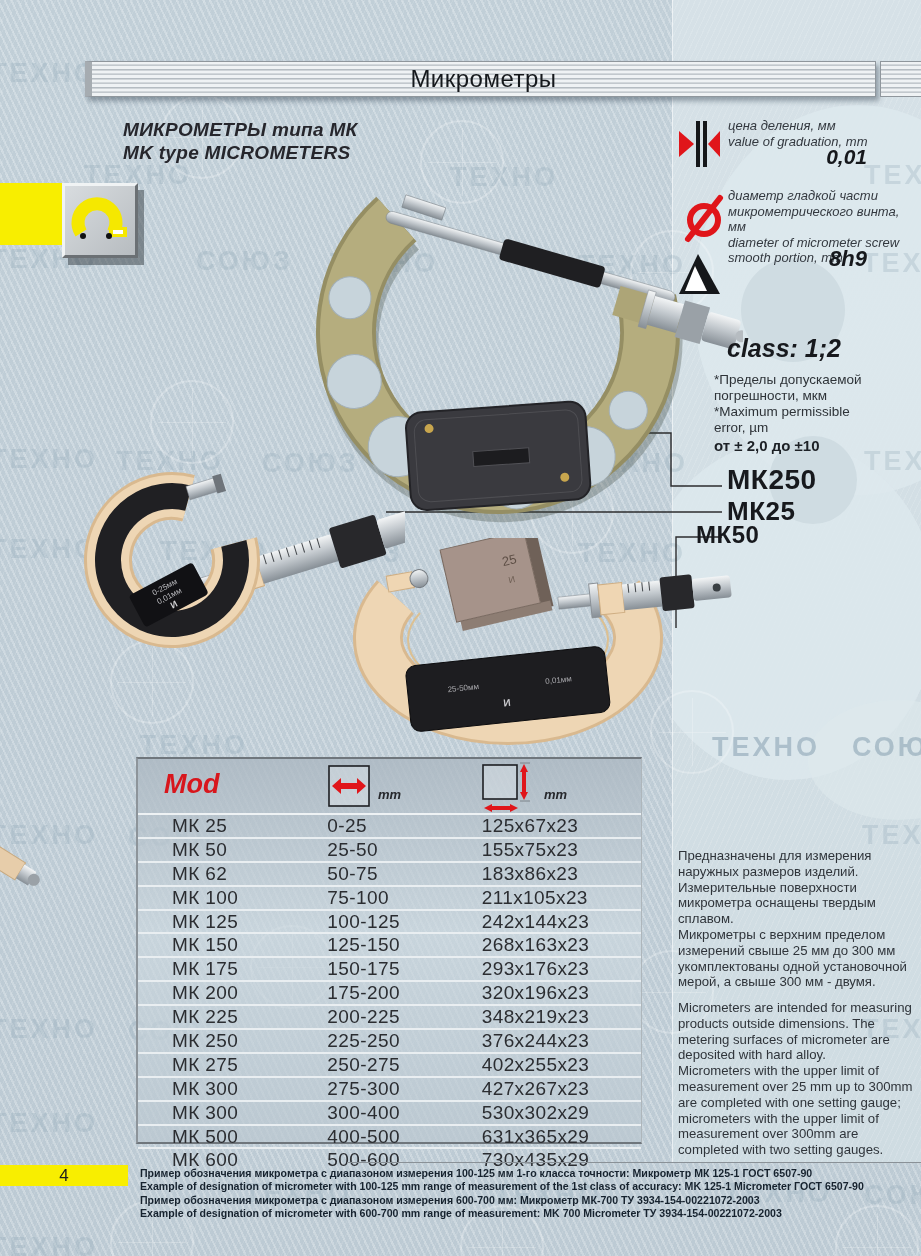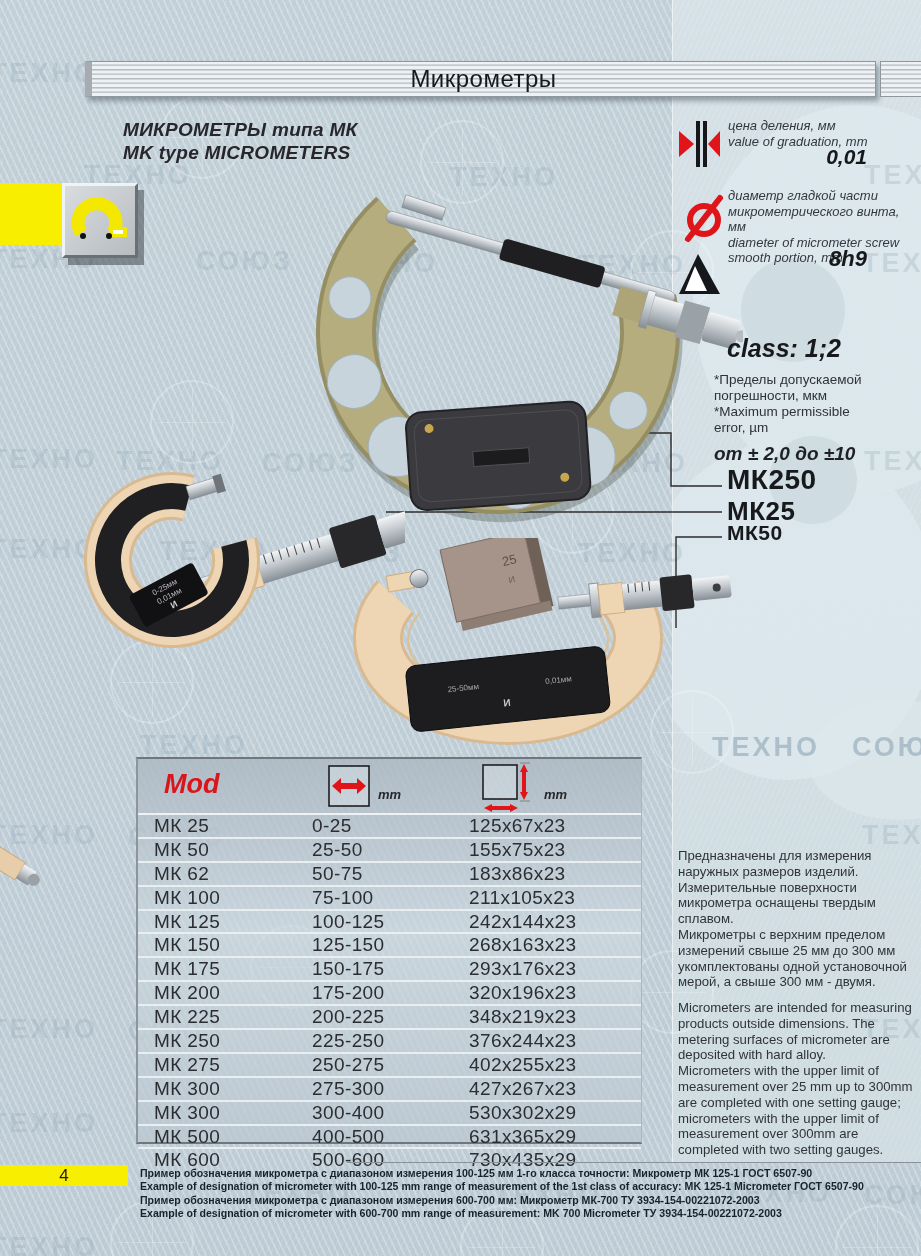--- a/index.html
+++ b/index.html
@@ -41,35 +41,35 @@
   .logo-btn{left:62px;top:183px;width:70px;height:69px;z-index:3;
     background:linear-gradient(135deg,#d8dcdf,#b7bcc0);
     border-top:3px solid #f0f3f4;border-left:3px solid #f0f3f4;
     border-right:3px solid #6b7074;border-bottom:3px solid #6b7074;
     box-shadow:6px 7px 0 rgba(52,60,66,.50);}
   
   .spec-text{font-size:13px;font-style:italic;color:#33383f;line-height:15.5px;}
   .spec-val{font-weight:bold;font-style:italic;color:#16181c;}
   .class-label{left:727px;top:334px;z-index:3;font-size:25px;font-weight:bold;font-style:italic;color:#17191d;}
   .err{left:714px;top:372px;width:160px;z-index:3;font-size:13.5px;color:#2e3338;line-height:16px;}
-  .err .rng{font-weight:bold;font-style:italic;font-size:19px;margin-top:10px;color:#1d2126;}
+  .err .rng{font-weight:bold;font-size:15px;margin-top:2px;color:#1d2126;}
   .model{z-index:3;font-size:28px;font-weight:bold;color:#17191d;letter-spacing:.5px;}
   
   .spec-table{left:136px;top:757px;width:503px;height:383px;z-index:3;
     background:linear-gradient(180deg,rgba(170,182,192,.78),rgba(205,217,224,.66) 45%,rgba(186,199,208,.72));
     border-top:2px solid #6f767c;border-bottom:2px solid #6f767c;
     border-left:2px solid #8d949a;border-right:1px solid #aeb6bb;}
   .thead{position:relative;height:54px;border-bottom:2px solid #eef2f4;}
   .mod{position:absolute;left:26px;top:10px;font-size:27px;font-weight:bold;font-style:italic;color:#d8161c;}
   .unit{position:absolute;font-size:13px;font-weight:bold;font-style:italic;color:#26282c;}
   .trow{display:flex;height:21.9px;align-items:center;border-bottom:2px solid #e9eef1;
     font-size:19px;color:#2b2d31;letter-spacing:.4px;}
   .trow:last-child{border-bottom:none;}
   .trow span{display:block;}
-  .c1{width:158px;padding-left:16px;}
+  .c1{width:158px;padding-left:34px;}
   .c2{width:157px;}
   .c3{width:162px;}
   
   .desc{width:243px;z-index:3;font-size:13.2px;line-height:15.8px;color:#2f343a;white-space:pre-line;}
   
   .rule{left:347px;top:1162px;width:574px;height:0;border-top:1px solid #8a9197;z-index:3;}
   .pageno{left:0;top:1165px;width:128px;height:21px;background:#f8ee00;z-index:3;
     display:flex;align-items:center;justify-content:center;font-size:17px;color:#1c1c1c;}
   .footer{left:140px;top:1167px;width:775px;z-index:3;font-size:10.6px;font-weight:bold;
     color:#16222e;line-height:13.4px;}
@@ -233,21 +233,21 @@
   <div class="abs class-label">class: 1;2</div>
 
   <div class="abs err">
     <div>*Пределы допускаемой погрешности, мкм</div>
     <div>*Maximum permissible error, µm</div>
     <div class="rng">от ± 2,0 до ±10</div>
   </div>
 
   <div class="abs model" style="left:727px;top:464px">МК250</div>
   <div class="abs model" style="left:727px;top:496px;font-size:26px">МК25</div>
-  <div class="abs model" style="left:727px;top:521px;font-size:21px">МК50</div>
+  <div class="abs model" style="left:696px;top:521px;font-size:24px">МК50</div>
 
   <svg class="abs conn" style="left:0;top:0" width="921" height="1256">
     <polyline points="588,433 671,433 671,486 722,486" fill="none" stroke="#2c2c2e" stroke-width="1.4"></polyline>
     <polyline points="386,512 722,512" fill="none" stroke="#2c2c2e" stroke-width="1.4"></polyline>
     <polyline points="722,537 676,537 676,628" fill="none" stroke="#2c2c2e" stroke-width="1.4"></polyline>
   </svg>
 
   <svg class="abs photo" style="left:268px;top:192px" width="475" height="335" viewBox="0 0 475 335">
     <defs>
       <linearGradient id="sv" x1="0" y1="0" x2="0" y2="1">

